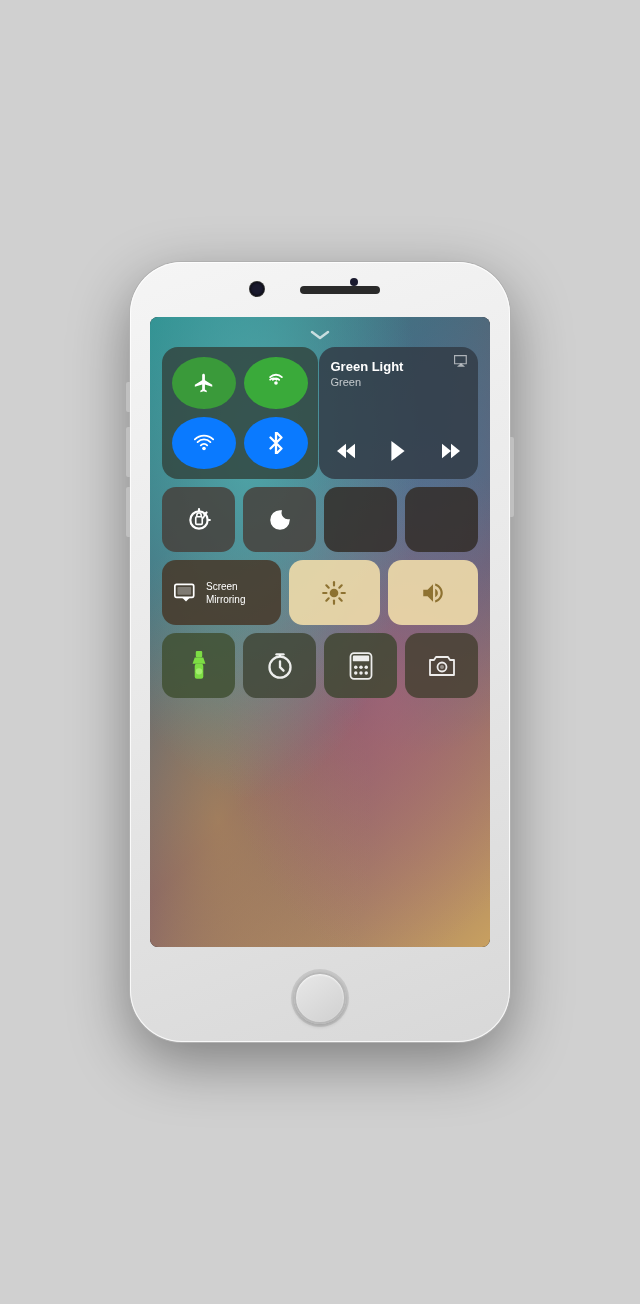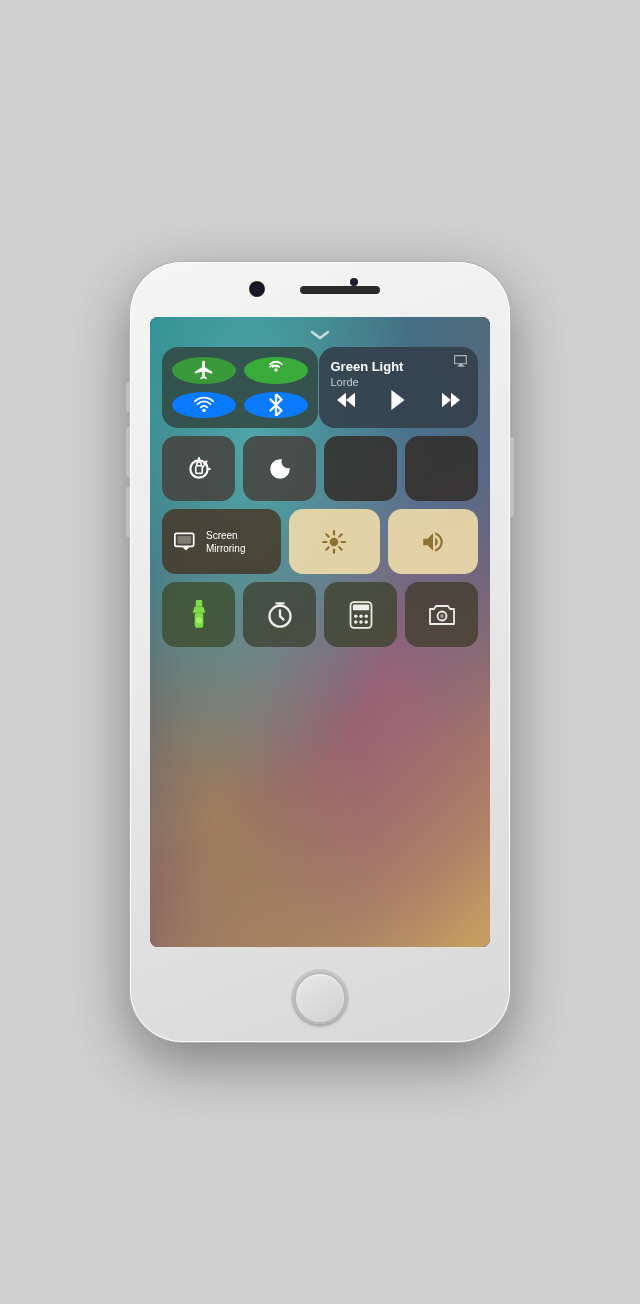--- a/index.html
+++ b/index.html
@@ -143,21 +143,21 @@
       bottom: 12px;
       display: flex;
       flex-direction: column;
       gap: 8px;
     }
 
     
     .row1 {
       display: flex;
       gap: 1px;
-      height: 81px;
+      height: 132px;
     }
 
     .network-tile {
       flex: 1;
       background: rgba(50, 70, 65, 0.85);
       border-radius: 16px;
       padding: 10px;
       display: grid;
       grid-template-columns: 1fr 1fr;
       grid-template-rows: 1fr 1fr;
@@ -436,21 +436,21 @@
 
           <div class="music-tile">
             <div class="music-wifi-icon">
               <svg width="14" height="14" viewBox="0 0 24 24" fill="rgba(255,255,255,0.6)">
                 <path d="M1 1h20v14H1z" fill="none" stroke="rgba(255,255,255,0.6)" stroke-width="2"></path>
                 <path d="M5 20l7-6 7 6" fill="rgba(255,255,255,0.6)"></path>
               </svg>
             </div>
             <div class="music-info">
               <span class="music-title">Green Light</span>
-              <span class="music-artist">Lorde</span>
+              <span class="music-artist">Green</span>
             </div>
             <div class="music-controls">
               <span class="music-btn">
                 <svg width="22" height="18" viewBox="0 0 24 20" fill="white">
                   <polygon points="12,2 2,10 12,18" fill="white"></polygon>
                   <polygon points="22,2 12,10 22,18" fill="white"></polygon>
                 </svg>
               </span>
               <span class="music-btn">
                 <svg width="18" height="22" viewBox="0 0 16 20" fill="white">

